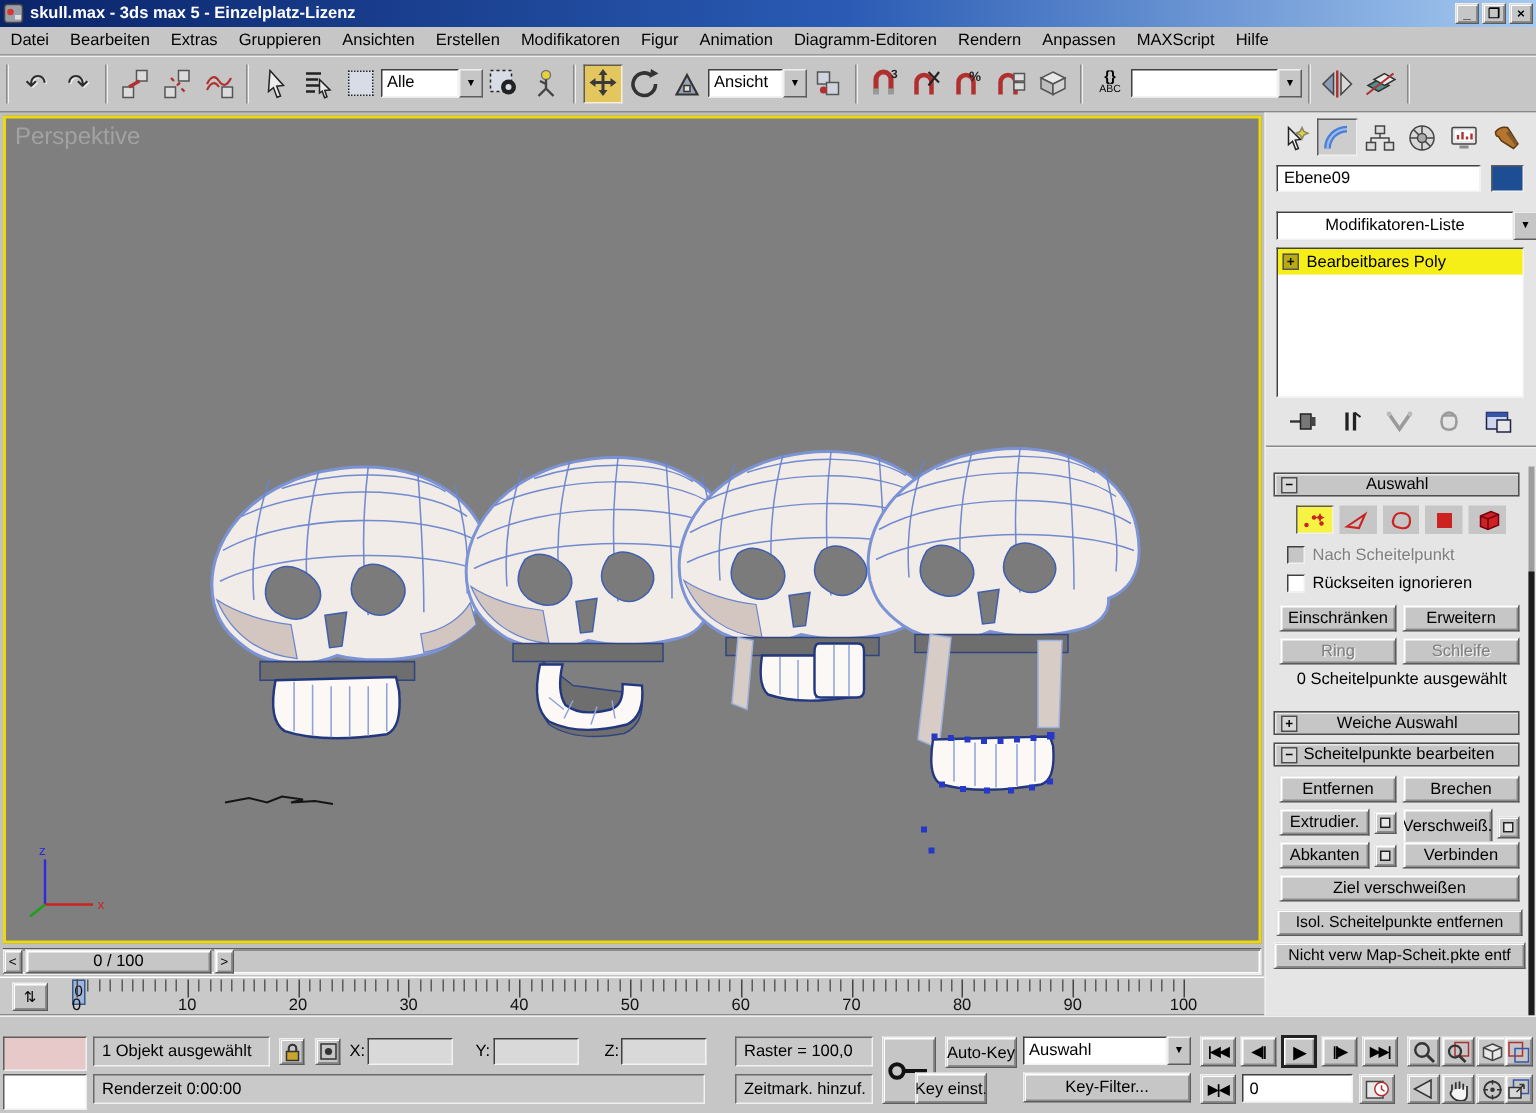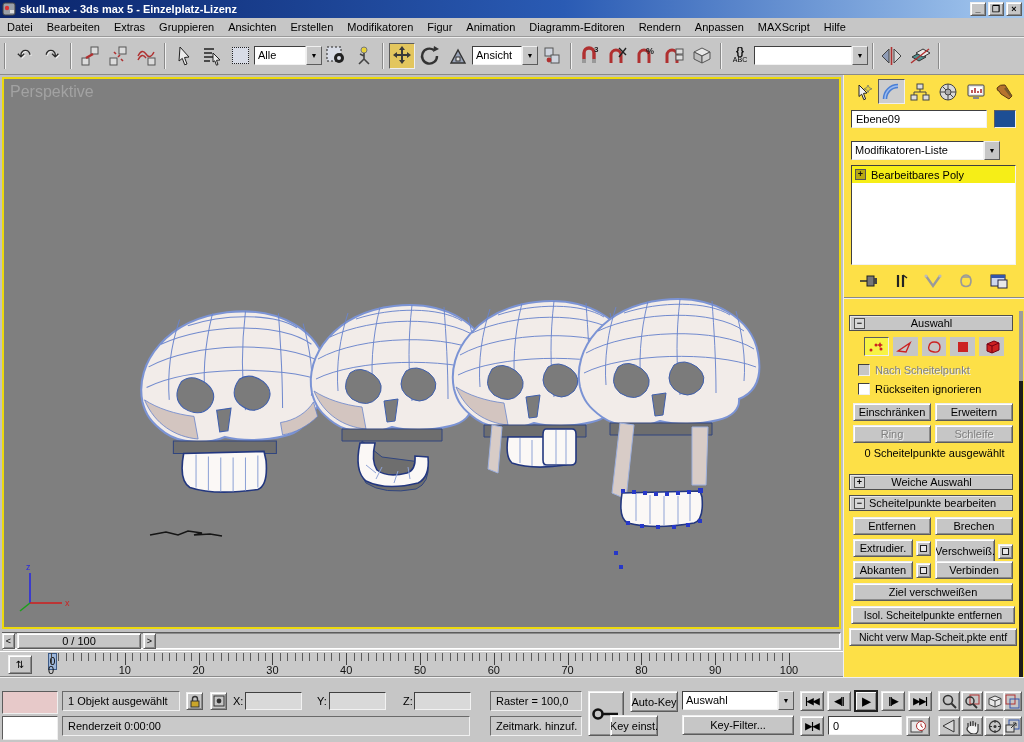--- a/index.html
+++ b/index.html
@@ -56,21 +56,21 @@
 
   #trackbar { position:absolute; left:0; top:651px; width:843px; height:26px; background:#c9c9c9; border-top:1px solid #fff; border-bottom:1px solid #8a8a8a; }
   #tb-ruler { position:absolute; left:46px; top:0; width:750px; height:26px; }
   .tick { position:absolute; top:1px; width:1px; height:8px; background:#5a5a5a; }
   .tick.major { height:12px; background:#444; }
   .tick-label { position:absolute; top:12px; transform:translateX(-50%); font-size:11px; color:#111; }
   #tb-thumb { position:absolute; left:2px; top:1px; width:9px; height:17px; background:#9db6d9; border:1px solid #3c5a86; font-size:10px; text-align:center; line-height:15px; }
   #tb-icon { position:absolute; left:8px; top:3px; width:24px; height:19px; font-size:10px; }
 
   
-  #cpanel { position:absolute; left:843px; top:75px; width:181px; height:611px; background:#fde047; border-left:1px solid #efefef; }
+  #cpanel { position:absolute; left:843px; top:75px; width:181px; height:611px; background:#e5e5e5; border-left:1px solid #efefef; }
   .cp-tab { position:absolute; top:4px; width:27px; height:25px; display:flex; align-items:center; justify-content:center; }
   .cp-tab.pressed { border:1px solid; border-color:#5c5c5c #efefef #efefef #5c5c5c; background:#cdcdcd; }
   .rhead { position:absolute; left:5px; width:164px; height:16px; border:1px solid #4e4e4e; box-shadow: inset 1px 1px 0 #e9e9e9; background:#c6c6c6; display:flex; align-items:center; font-size:11px; }
   .rhead .pm { width:11px; height:11px; margin:0 4px; border:1px solid #4e4e4e; background:#d7d7d7; font-size:9px; line-height:9px; text-align:center; font-weight:bold; }
   .rhead .rtitle { flex:1; text-align:center; margin-right:18px; }
   .rhead.left .rtitle { text-align:left; margin:0; }
   .chk { display:flex; align-items:center; gap:5px; position:absolute; left:14px; font-size:11px; }
   .chk .box { width:12px; height:12px; background:#fff; border:1px solid; border-color:#404040 #f0f0f0 #f0f0f0 #404040; }
   .chk.dis { color:#7f7f7f; text-shadow:1px 1px 0 #eee; }
   .chk.dis .box { background:#c6c6c6; }
@@ -562,21 +562,21 @@
     <div class="cp-tab" style="left:146px;">
         <svg width="20" height="20">
           <path d="M3 6 q3 -4 8 -3 l2 3 l5 8 l-3 3 l-8 -5 l-2 -3 q-2 0 -2 -3 Z" fill="#b6742e" stroke="#5a3a12"></path>
           <path d="M11 6 L17 14" stroke="#7a5a2a" stroke-width="2.4"></path>
         </svg>
       </div>
 
     <input class="wfld abs" style="left: 7px; top: 35px; width: 136px; height: 18px; padding: 1px 4px; font-size: 11px;" value="Ebene09">
     <div class="abs" style="left:150px; top:35px; width:22px; height:18px; background:#1d4e94; border:1px solid; border-color:#5c5c5c #efefef #efefef #5c5c5c;"></div>
 
-    <div class="combo abs" style="left:7px; top:66px; width:149px;">
+    <div class="combo abs" style="left:7px; top:66px; width:174px;text-align:center;">
       <div class="cval">Modifikatoren-Liste</div>
       <div class="carr">▼</div>
     </div>
 
     <div class="abs wfld" style="left:7px; top:90px; width:165px; height:100px; padding:0;">
       <div style="height:17px; background:#f6ee17; display:flex; align-items:center; gap:5px; padding:0 3px;">
         <div style="width:11px;height:11px;background:#b7aa12;border:1px solid #555;color:#111;font-size:9px;line-height:9px;text-align:center;font-weight:bold;">+</div>
         <span style="font-size:11px;">Bearbeitbares Poly</span>
       </div>
     </div>

